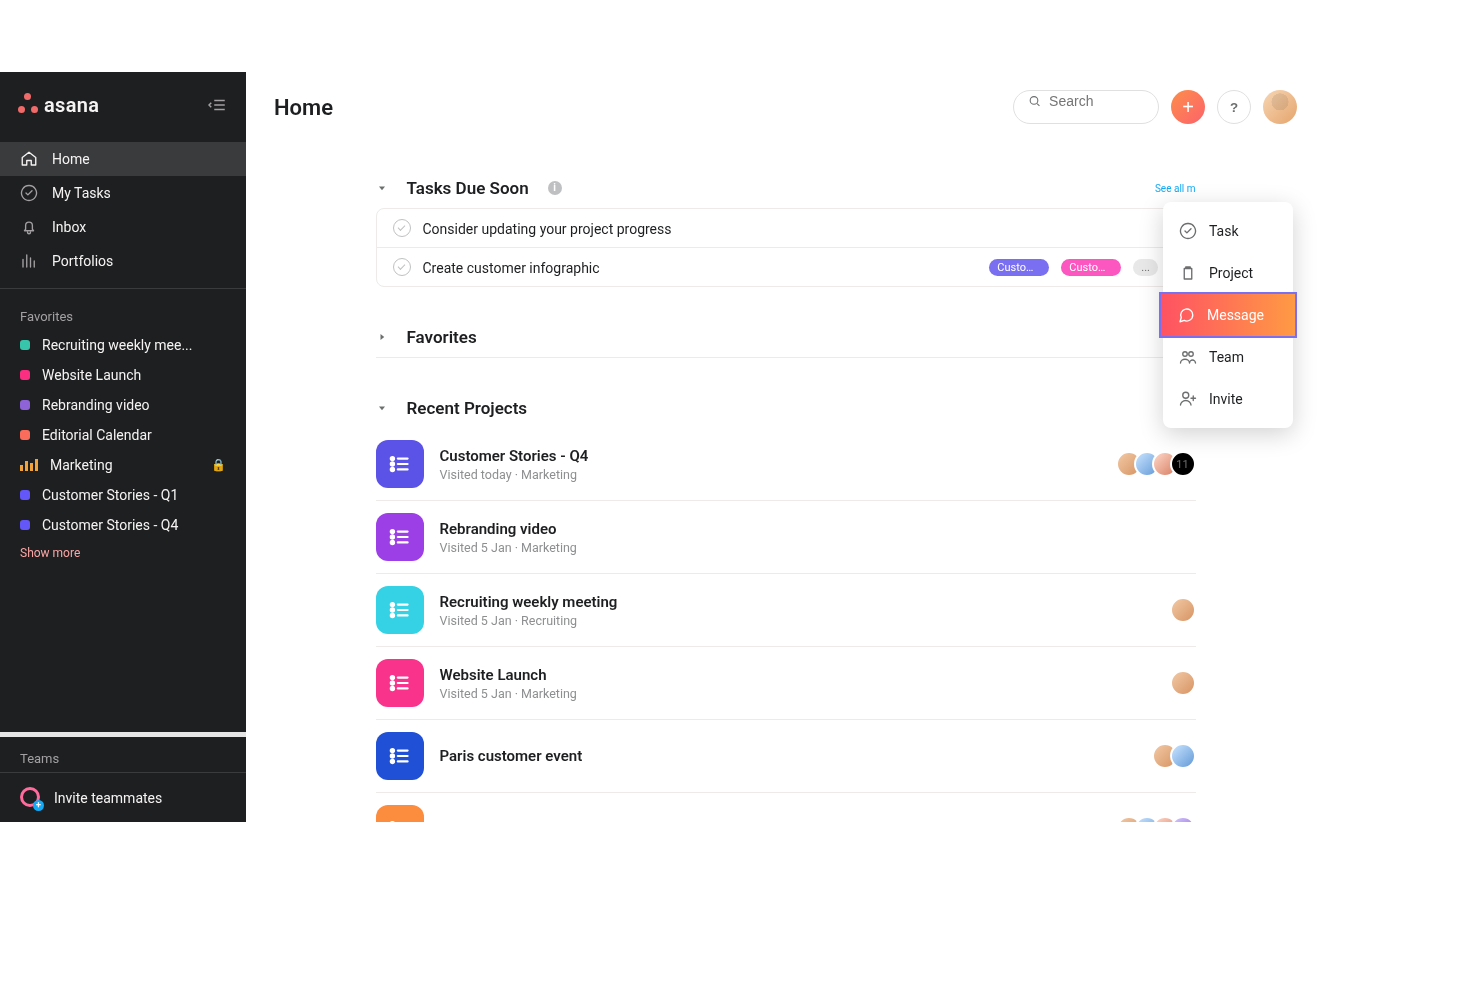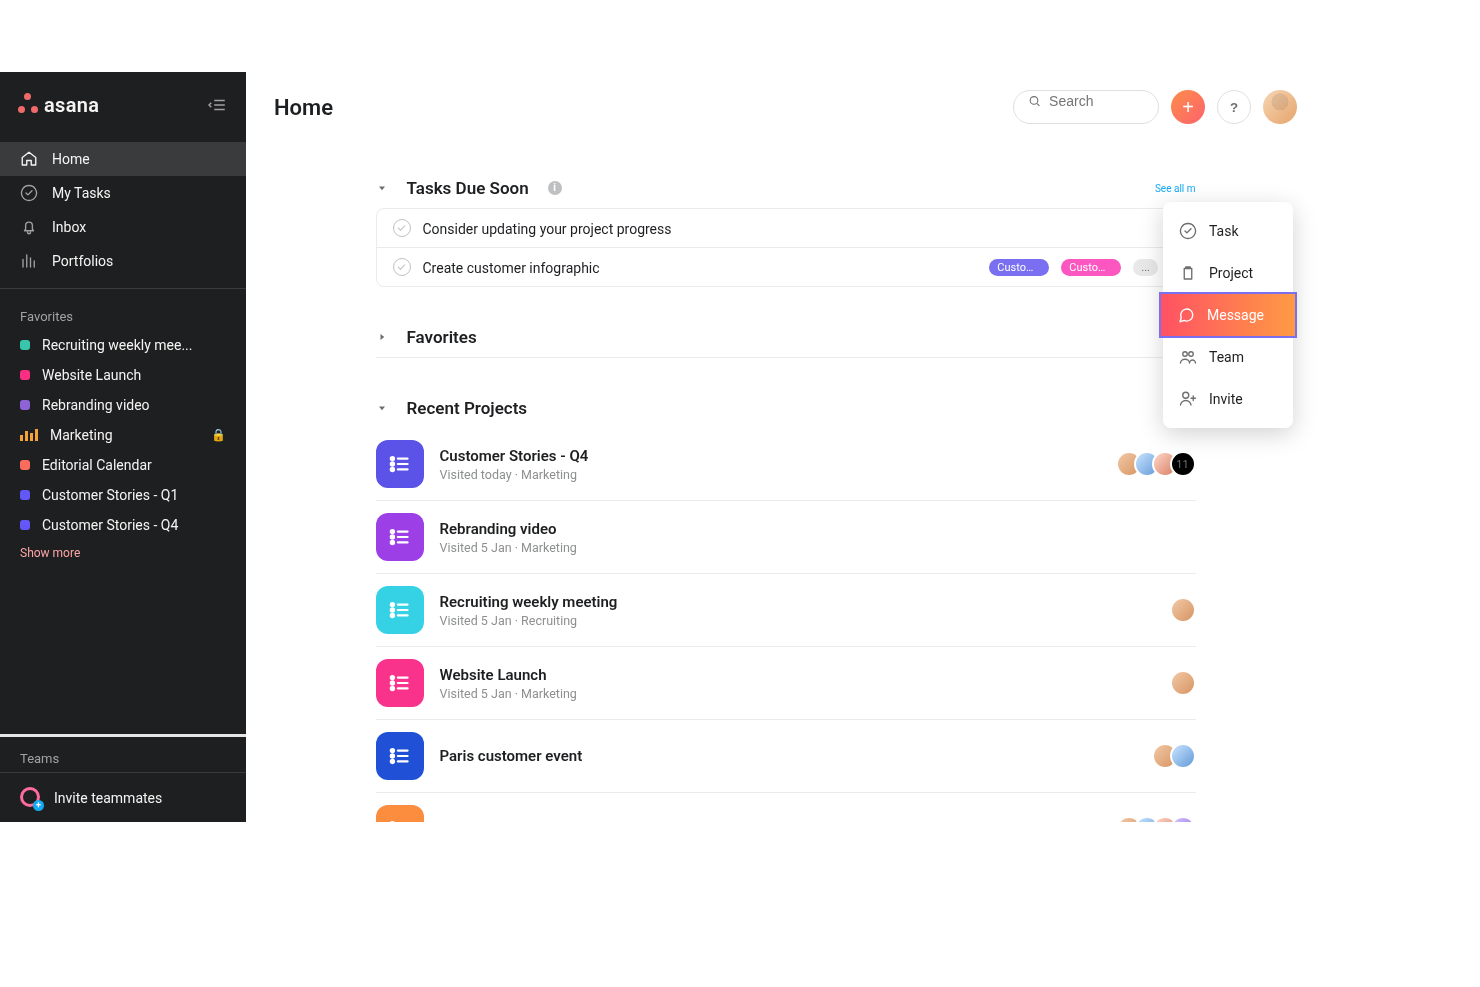--- a/index.html
+++ b/index.html
@@ -75,21 +75,21 @@
     .fav-lock { color:#a2a0a2; font-size:12px; }
     .fav-bars { display:flex; align-items:flex-end; gap:2px; height:12px;}
     .fav-bars span{width:3px; background:#f2a33a;}
     .fav-bars span:nth-child(1){height:6px;}
     .fav-bars span:nth-child(2){height:10px;}
     .fav-bars span:nth-child(3){height:8px;}
     .fav-bars span:nth-child(4){height:12px;}
     .show-more { color:#fca5a5; font-size:12px; padding:6px 20px; cursor:pointer;}
 
     .sidebar-spacer{ flex:1; }
-    .sidebar-bottom { border-top:3px solid #e5e5e5; }
+    .sidebar-bottom { border-top:5px solid #e5e5e5; }
     .invite-row {
       display:flex; align-items:center; gap:12px;
       height:50px; padding: 0 20px; cursor:pointer; font-size:14px;
       color:#f5f4f3; border-top:1px solid #3a3b3d;
     }
     .invite-glyph {
       width:22px; height:22px; position:relative;
     }
     .invite-glyph .ring{width:20px;height:20px;border-radius:50%;border:3px solid #ff6b9d;position:absolute;top:0;left:0;}
     .invite-glyph .plus{position:absolute;bottom:-2px;right:-2px;width:11px;height:11px;border-radius:50%;background:#14aaf5;color:#fff;font-size:9px;line-height:11px;text-align:center;font-weight:700;}
@@ -271,32 +271,32 @@
         </div>
         <div class="fav-item">
           <span class="fav-dot" style="background:#fc2e82"></span>
           <span class="fav-label">Website Launch</span>
         </div>
         <div class="fav-item">
           <span class="fav-dot" style="background:#8d63d7"></span>
           <span class="fav-label">Rebranding video</span>
         </div>
         <div class="fav-item">
+          <span class="fav-dot" style="background:#fc6c5c"></span>
+          <span class="fav-label">Editorial Calendar</span>
+        </div>
+        <div class="fav-item">
           <span class="fav-bars">
             <span></span>
             <span></span>
             <span></span>
             <span></span>
           </span>
           <span class="fav-label">Marketing</span>
           <span class="fav-lock">🔒</span>
-        </div>
-        <div class="fav-item">
-          <span class="fav-dot" style="background:#fc6c5c"></span>
-          <span class="fav-label">Editorial Calendar</span>
         </div>
         <div class="fav-item">
           <span class="fav-dot" style="background:#6457f9"></span>
           <span class="fav-label">Customer Stories - Q1</span>
         </div>
         <div class="fav-item">
           <span class="fav-dot" style="background:#6457f9"></span>
           <span class="fav-label">Customer Stories - Q4</span>
         </div>
       </div>

